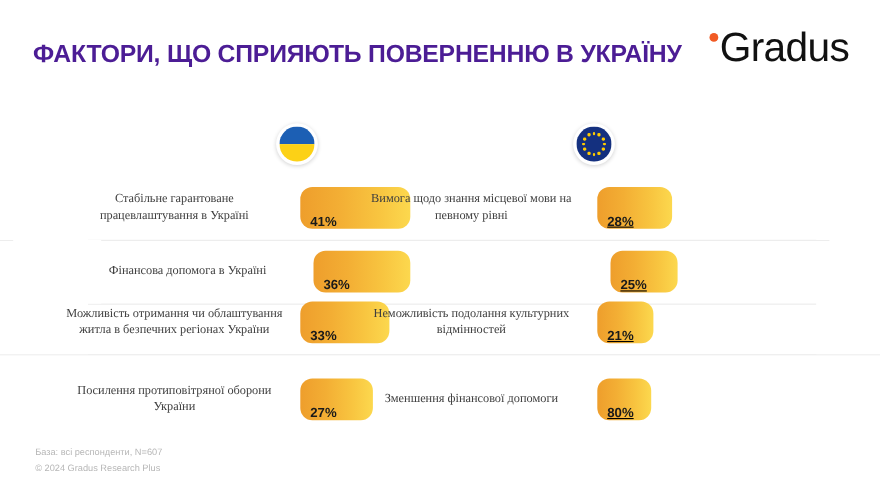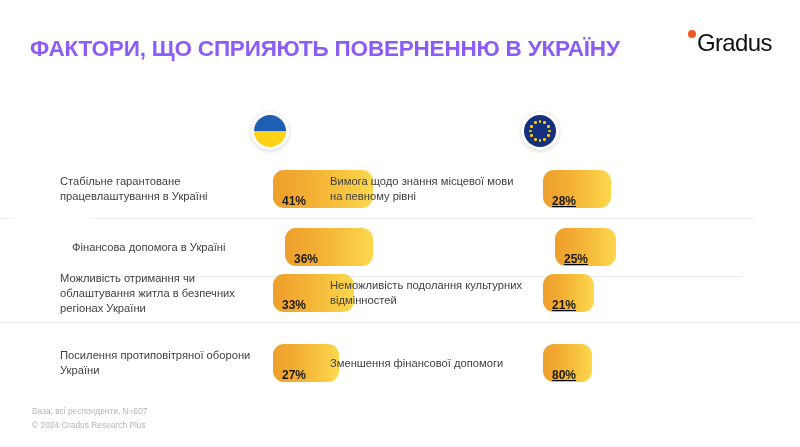--- a/index.html
+++ b/index.html
@@ -22,42 +22,42 @@
     width: 800px;
     height: 90px;
   }
   .title {
     position: absolute;
     left: 30px;
     top: 36px;
     font-size: 22.5px;
     font-weight: bold;
     letter-spacing: -0.2px;
-    color: #8b5cf6;
+    color: #4c1d95;
     white-space: nowrap;
   }
   .logo {
     position: absolute;
     right: 28px;
     top: 27px;
     height: 34px;
     display: flex;
     align-items: flex-start;
   }
   .logo-dot {
     width: 8px;
     height: 8px;
     border-radius: 50%;
     background: #F15A24;
     margin-top: 3px;
     margin-right: 1px;
     flex: 0 0 auto;
   }
   .logo-text {
-    font-size: 24px;
+    font-size: 37px;
     font-weight: 500;
     color: #111111;
     letter-spacing: -0.6px;
     line-height: 32px;
   }
 
   
   .flags {
     position: absolute;
     left: 0; top: 112px;
@@ -144,27 +144,28 @@
     height: 58px;
   }
   .cell-left  { left: 60px;  width: 350px; }
   .cell-right { left: 330px; width: 350px; }
 
   .label {
     position: absolute;
     right: 0;
     top: 50%;
     transform: translateY(-50%);
-    text-align: left;
+    text-align: center;
     font-size: 11.2px;
     line-height: 15px;
     color: #3f3f3f;
     width: 100%;
     padding-right: 16px;
     box-sizing: border-box;
+    font-family: Liberation Serif, serif;
   }
   .cell-left .label  { width: 213px; right: 137px; }
   .cell-right .label { width: 213px; right: 137px; }
 
   .bar {
     position: absolute;
     top: 50%;
     transform: translateY(-50%);
     height: 38px;
     background: linear-gradient(90deg, #EE9E2C 0%, #F3AE34 35%, #F8C540 72%, #FCD84E 100%);

